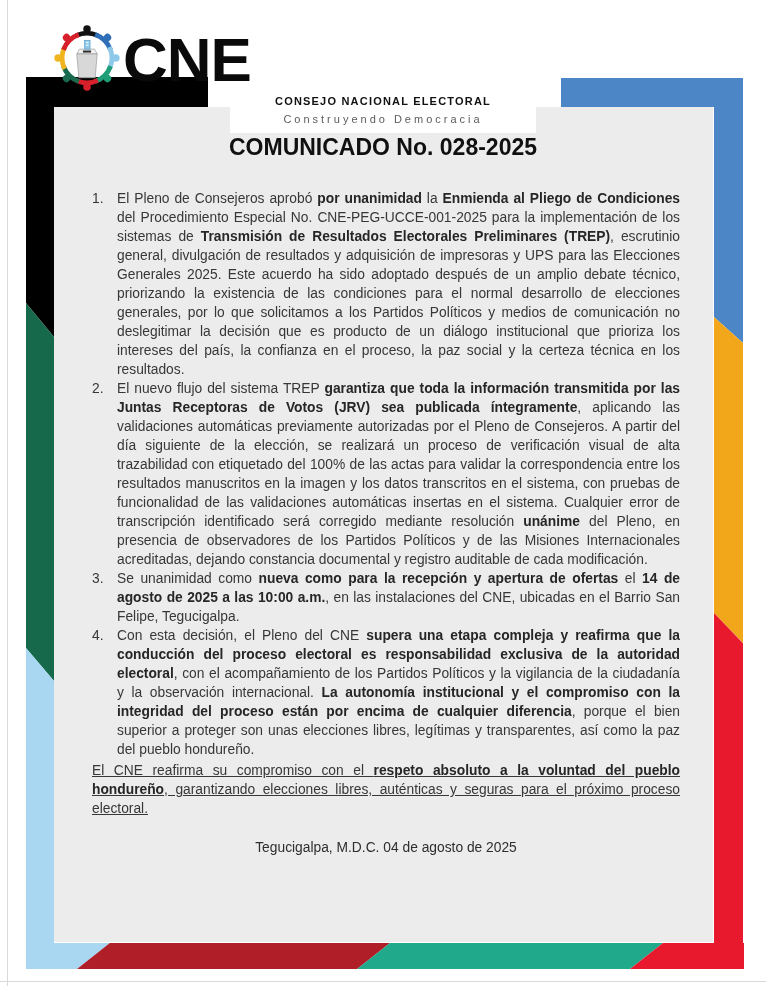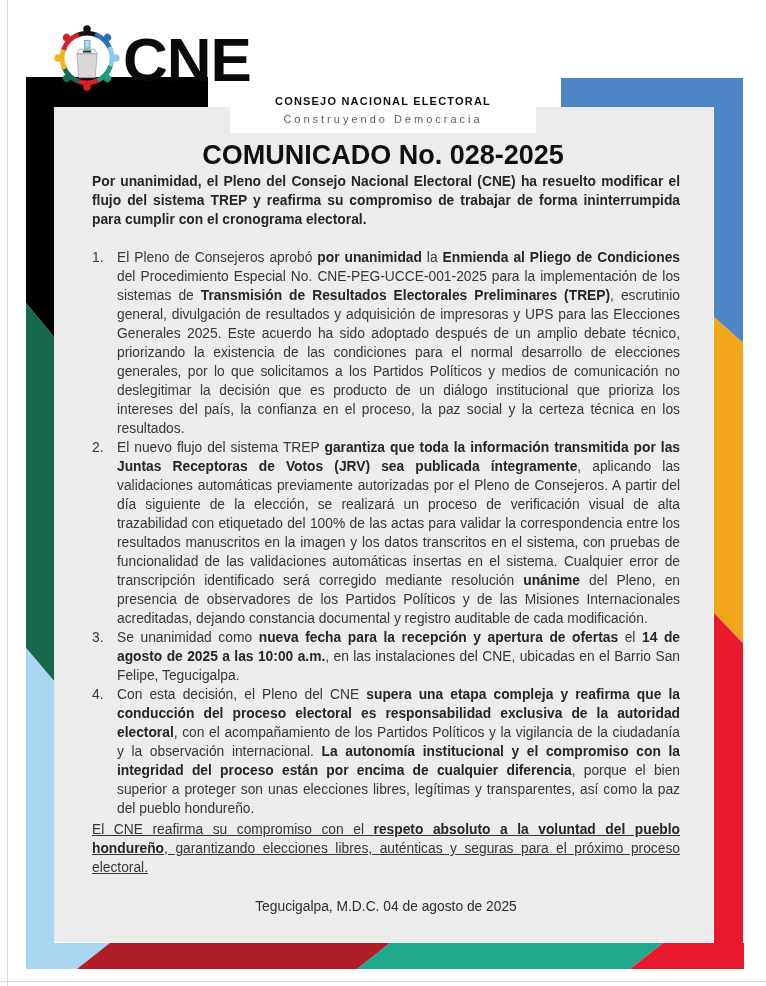--- a/index.html
+++ b/index.html
@@ -38,21 +38,21 @@
   .red-v{left:714px;top:613px;width:29px;height:356px;background:#e8192d;
            clip-path:polygon(0 0,100% 8.5%,100% 100%,0 100%);}
 
   
   .logo-backdrop{position:absolute;left:230px;top:25px;width:306px;height:108px;background:#ffffff;}
   .header{position:absolute;left:53px;top:26px;width:660px;text-align:center;}
   .logo-row{display:flex;justify-content:flex-start;align-items:center;height:68px;}
   .brand-text{font-weight:bold;font-size:62px;line-height:60px;color:#0a0a0a;letter-spacing:-1px;margin-left:2px;}
   .org-name{margin-top:1px;font-weight:bold;font-size:11px;letter-spacing:1.2px;color:#111;}
   .tagline{margin-top:6px;font-size:11px;letter-spacing:3px;color:#5c5c5c;}
-  .com-title{margin-top:15px;font-weight:bold;font-size:27px;color:#101010;letter-spacing:0px;}
+  .com-title{margin-top:9px;font-weight:bold;font-size:23px;color:#101010;letter-spacing:0px;}
 
   
   .content{position:absolute;left:92px;top:172px;width:588px;
            font-size:13.8px;line-height:19px;color:#373737;text-align:justify;}
   .content b{font-weight:bold;color:#262626;}
   .para{margin:0 0 19px 0;}
   .para.lead{font-weight:bold;color:#262626;}
   .list{margin-top:17px;}
   .list-item{display:flex;margin:0;}
   .list-item .num{flex:0 0 25px;}
@@ -131,34 +131,33 @@
       </svg>
     </span>
     <span class="brand-text">CNE</span>
   </div>
   <div class="org-name">CONSEJO NACIONAL ELECTORAL</div>
   <div class="tagline">Construyendo Democracia</div>
   <div class="com-title">COMUNICADO No. 028-2025</div>
 </div>
 
 <div class="content">
-  <p class="para lead"><b>Por unanimidad, el Pleno del Consejo Nacional Electoral (CNE) ha resuelto modificar el flujo del sistema TREP y reafirma su compromiso de trabajar de forma ininterrumpida para cumplir con el cronograma electoral.</b></p>
 
   <div class="list">
     <div class="list-item">
       <span class="num">1.</span>
       <div class="item-text"><span>El Pleno de Consejeros aprobó </span><b>por unanimidad</b><span> la </span><b>Enmienda al Pliego de Condiciones</b><span> del Procedimiento Especial No. CNE-PEG-UCCE-001-2025 para la implementación de los sistemas de </span><b>Transmisión de Resultados Electorales Preliminares (TREP)</b><span>, escrutinio general, divulgación de resultados y adquisición de impresoras y UPS para las Elecciones Generales 2025. Este acuerdo ha sido adoptado después de un amplio debate técnico, priorizando la existencia de las condiciones para el normal desarrollo de elecciones generales, por lo que solicitamos a los Partidos Políticos y medios de comunicación no deslegitimar la decisión que es producto de un diálogo institucional que prioriza los intereses del país, la confianza en el proceso, la paz social y la certeza técnica en los resultados.</span></div>
     </div>
     <div class="list-item">
       <span class="num">2.</span>
       <div class="item-text"><span>El nuevo flujo del sistema TREP </span><b>garantiza que toda la información transmitida por las Juntas Receptoras de Votos (JRV) sea publicada íntegramente</b><span>, aplicando las validaciones automáticas previamente autorizadas por el Pleno de Consejeros. A partir del día siguiente de la elección, se realizará un proceso de verificación visual de alta trazabilidad con etiquetado del 100% de las actas para validar la correspondencia entre los resultados manuscritos en la imagen y los datos transcritos en el sistema, con pruebas de funcionalidad de las validaciones automáticas insertas en el sistema. Cualquier error de transcripción identificado será corregido mediante resolución </span><b>unánime</b><span> del Pleno, en presencia de observadores de los Partidos Políticos y de las Misiones Internacionales acreditadas, dejando constancia documental y registro auditable de cada modificación.</span></div>
     </div>
     <div class="list-item">
       <span class="num">3.</span>
-      <div class="item-text"><span>Se unanimidad como </span><b>nueva fecha para la recepción y apertura de ofertas</b><span> el </span><b>14 de agosto de 2025 a las 10:00 a.m.</b><span>, en las instalaciones del CNE, ubicadas en el Barrio San Felipe, Tegucigalpa.</span></div>
+      <div class="item-text"><span>Se unanimidad como </span><b>nueva como para la recepción y apertura de ofertas</b><span> el </span><b>14 de agosto de 2025 a las 10:00 a.m.</b><span>, en las instalaciones del CNE, ubicadas en el Barrio San Felipe, Tegucigalpa.</span></div>
     </div>
     <div class="list-item">
       <span class="num">4.</span>
       <div class="item-text"><span>Con esta decisión, el Pleno del CNE </span><b>supera una etapa compleja y reafirma que la conducción del proceso electoral es responsabilidad exclusiva de la autoridad electoral</b><span>, con el acompañamiento de los Partidos Políticos y la vigilancia de la ciudadanía y la observación internacional. </span><b>La autonomía institucional y el compromiso con la integridad del proceso están por encima de cualquier diferencia</b><span>, porque el bien superior a proteger son unas elecciones libres, legítimas y transparentes, así como la paz del pueblo hondureño.</span></div>
     </div>
   </div>
 
   <p class="para closing"><span>El CNE reafirma su compromiso con el </span><b>respeto absoluto a la voluntad del pueblo hondureño</b><span>, garantizando elecciones libres, auténticas y seguras para el próximo proceso electoral.</span></p>
   <div class="dateline">Tegucigalpa, M.D.C. 04 de agosto de 2025</div>
 </div>

